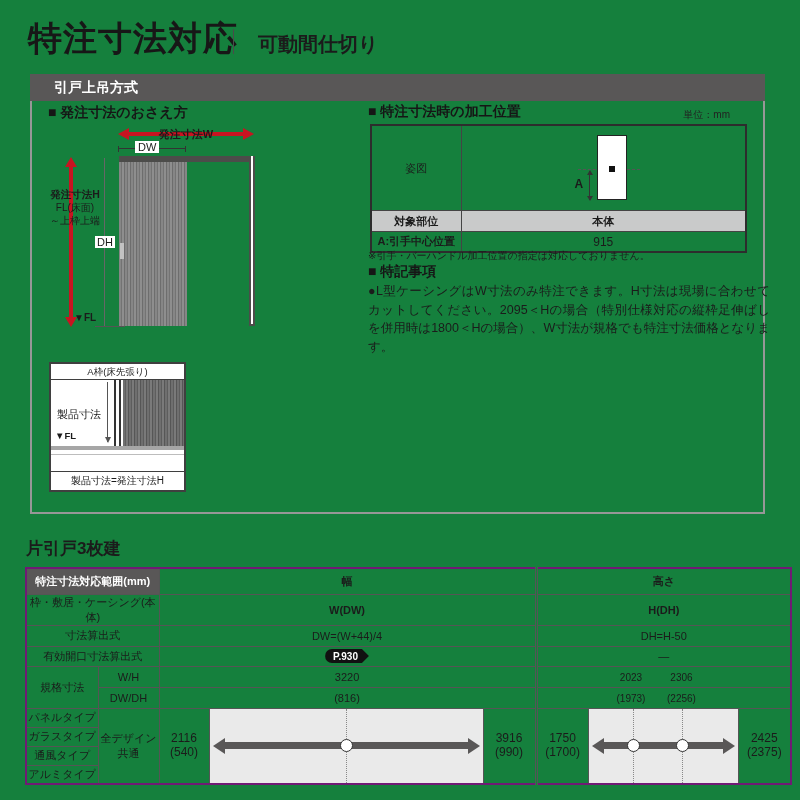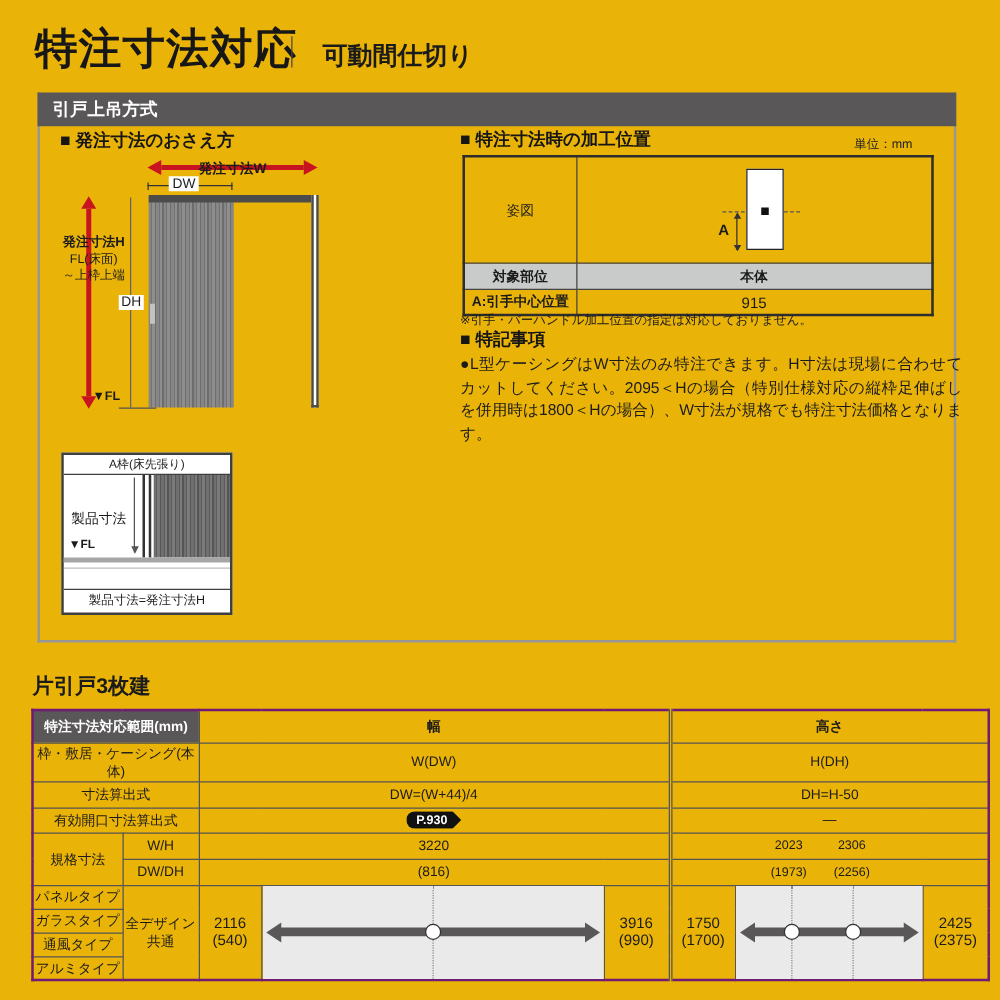--- a/index.html
+++ b/index.html
@@ -1,28 +1,28 @@
 <!DOCTYPE html>
 <html><head>
 <meta charset="utf-8">
 <style>
   html,body{margin:0;padding:0;background:#fff;}
-  #page{position:relative;width:800px;height:800px;background:#eab308;overflow:hidden;
+  #page{position:relative;width:800px;height:800px;background:#15803d;overflow:hidden;
         font-family:"Liberation Sans","DejaVu Sans",sans-serif;color:#1b1b1b;}
   .abs{position:absolute;}
 
   
   #page-title{left:28px;top:16px;font-size:34px;font-weight:900;letter-spacing:1px;color:#171717;}
   #title-divider{left:233px;top:29px;width:1px;height:25px;background:#4a4a4a;}
   #page-subtitle{left:258px;top:31px;font-size:20px;font-weight:700;}
 
   
   #section-box{left:30px;top:74px;width:735px;height:440px;border:2px solid #979797;border-top:none;box-sizing:border-box;}
   #section-bar{left:30px;top:74px;width:735px;height:27px;background:#595757;color:#fff;
-               font-size:14px;font-weight:700;line-height:27px;padding-left:12px;box-sizing:border-box;}
+               font-size:14px;font-weight:700;line-height:27px;padding-left:24px;box-sizing:border-box;}
   .sec-heading{font-size:14px;font-weight:700;color:#161616;}
 
   
   .red{background:#c81421;}
   #arrow-w-bar{left:129px;top:132px;width:114px;height:4px;}
   .tri{width:0;height:0;position:absolute;}
   #arrow-w-l{left:118px;top:128px;border-top:6px solid transparent;border-bottom:6px solid transparent;border-right:11px solid #c81421;}
   #arrow-w-r{left:243px;top:128px;border-top:6px solid transparent;border-bottom:6px solid transparent;border-left:11px solid #c81421;}
   #lbl-arrow-w{left:126px;top:127px;width:120px;text-align:center;font-size:11px;font-weight:700;}
   #dw-line{left:118px;top:148px;width:68px;border-top:1px solid #333;}
@@ -87,21 +87,21 @@
   #remarks-text{left:368px;top:282px;width:402px;font-size:12.5px;line-height:1.48;text-align:justify;}
 
   
   #spec-title{left:26px;top:537px;font-size:17px;font-weight:800;}
   #spec-table{position:absolute;left:25px;top:567px;width:765px;border-collapse:collapse;table-layout:fixed;
               border:2px solid #701a75;}
   #spec-table td{border:1px solid #555;text-align:center;vertical-align:middle;padding:0;font-size:11px;}
   .hd-dark{background:#595757;color:#fff;font-size:11px;font-weight:700;}
   .hd-col{font-size:14px;font-weight:700;}
   .lbl{font-size:10.5px;}
-  .big{font-size:16px;font-weight:400;}
+  .big{font-size:16px;font-weight:700;}
   .formula{font-size:11px;}
   .num{font-size:12px;}
   .sub{display:block;font-size:12px;line-height:1.15;}
   .dbl{border-left:3px double #555 !important;}
   .thickb td{border-bottom:2px solid #222;}
   .rh1{height:26px;}.rh2{height:24px;}.rh3{height:21px;}.rh4{height:20px;}
   .rh5{height:21px;}.rh6{height:21px;}.rht{height:19px;}
   .badge{display:inline-block;background:#111;color:#fff;font-size:10px;font-weight:700;
          padding:1.5px 11px 1.5px 8px;border-radius:8px 0 0 8px;
          clip-path:polygon(0 0,calc(100% - 7px) 0,100% 50%,calc(100% - 7px) 100%,0 100%);}

